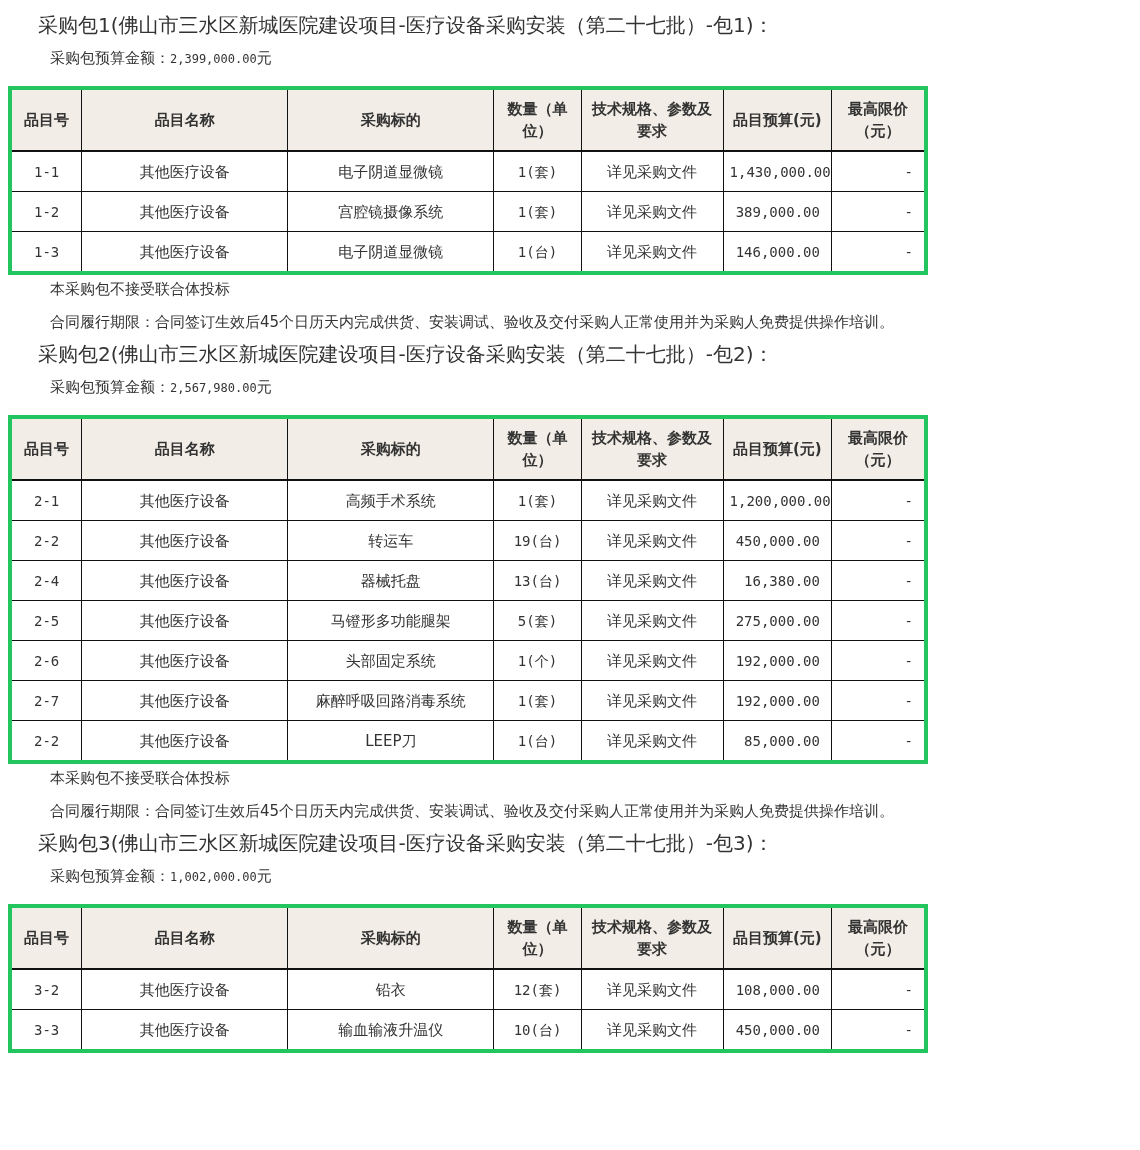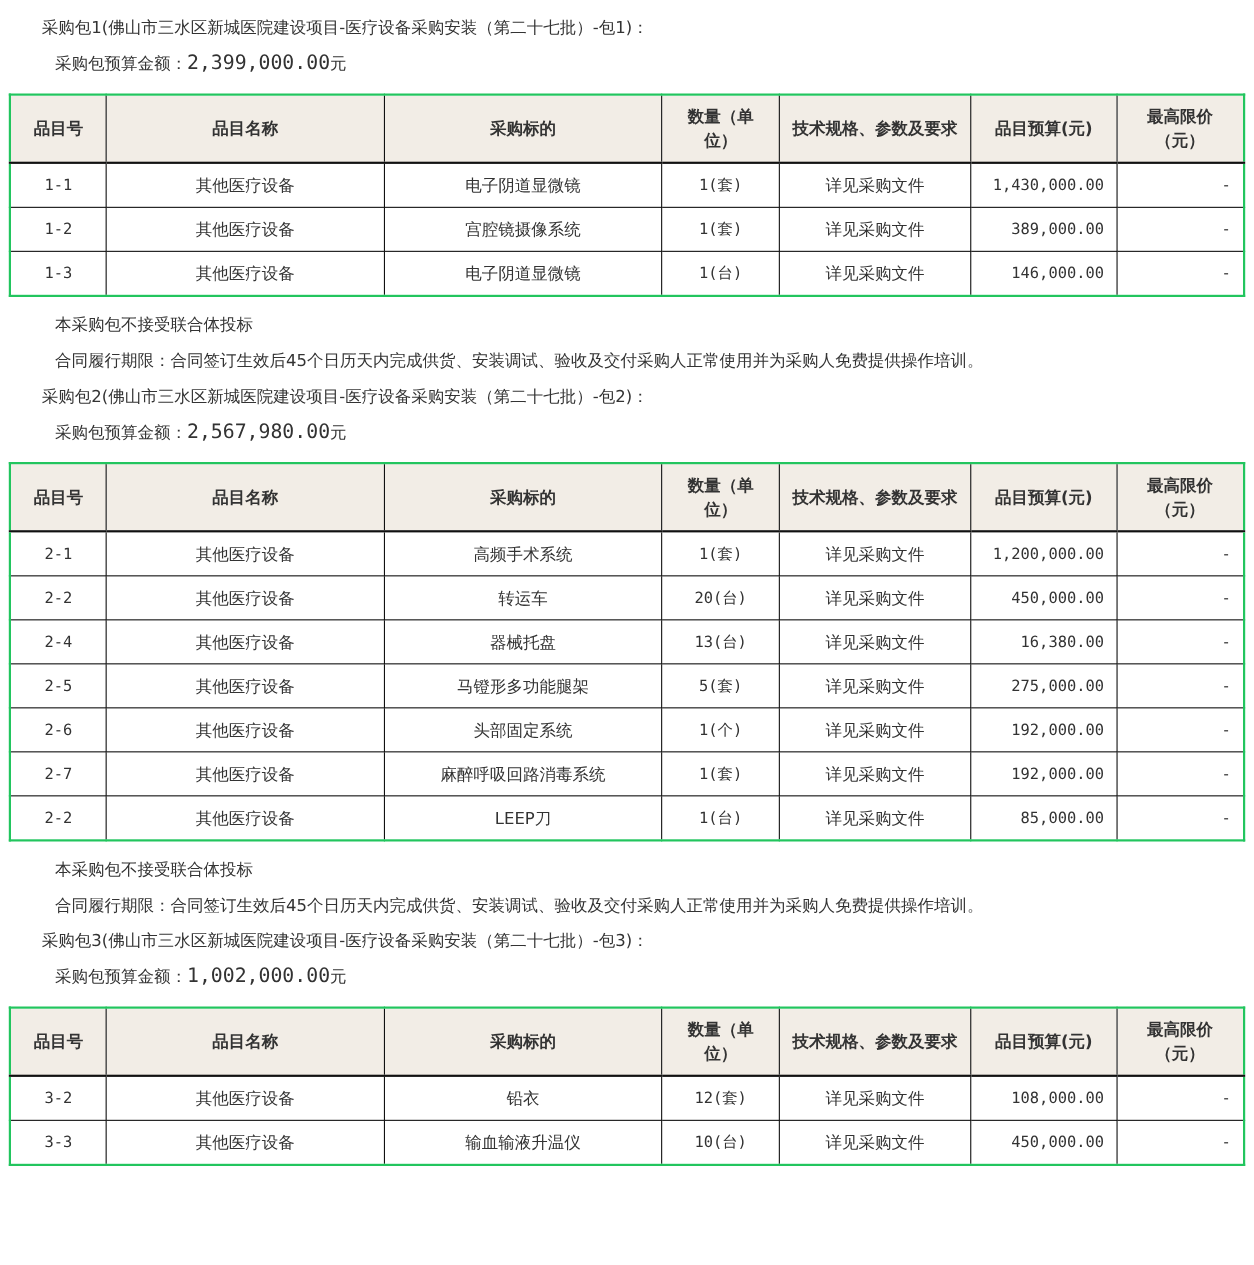--- a/index.html
+++ b/index.html
@@ -10,39 +10,39 @@
     font-family: "DejaVu Sans", sans-serif;
     color: #333333;
   }
   .doc {
     width: 1140px;
     padding-top: 4px;
   }
   p { margin: 0; }
   .pkg-title {
     padding: 10px 10px 0 38px;
-    font-size: 15px;
+    font-size: 20px;
     line-height: 22px;
   }
   .pkg-budget {
     padding: 11px 10px 0 50px;
     font-size: 15px;
     line-height: 22px;
   }
   .num {
     font-family: "DejaVu Sans Mono", monospace;
-    font-size: 18px;
+    font-size: 12px;
     margin-top: 16px;
   }
   table {
     border-collapse: collapse;
     table-layout: fixed;
-    width: 1124px;
+    width: 920px;
     margin: 16px 20px 0 8px;
-    border: 2px solid #22c55e;
+    border: 4px solid #22c55e;
   }
   th, td {
     border: 1px solid #111111;
     overflow: hidden;
     font-size: 15px;
   }
   th {
     background: #f2ede6;
     font-weight: bold;
     height: 56px;
@@ -63,21 +63,21 @@
   }
   td.c5, td.c6 {
     text-align: right;
     padding-right: 11px;
   }
   .note {
     padding: 0 10px 0 50px;
     font-size: 15px;
     line-height: 22px;
   }
-  .note-first { padding-top: 14px; }
+  .note-first { padding-top: 3px; }
   .note-second { padding-top: 11px; }
   
   col.w0 { width: 7.83%; }
   col.w1 { width: 22.5%; }
   col.w2 { width: 22.5%; }
   col.w3 { width: 9.52%; }
   col.w4 { width: 15.5%; }
   col.w5 { width: 11.83%; }
   col.w6 { width: 10.32%; }
 </style>
@@ -175,21 +175,21 @@
             <td class="c2">高频手术系统</td>
             <td class="c3">1(套)</td>
             <td class="c4">详见采购文件</td>
             <td class="c5">1,200,000.00</td>
             <td class="c6">-</td>
           </tr>
           <tr>
             <td class="c0">2-2</td>
             <td class="c1">其他医疗设备</td>
             <td class="c2">转运车</td>
-            <td class="c3">20(台)</td>
+            <td class="c3">19(台)</td>
             <td class="c4">详见采购文件</td>
             <td class="c5">450,000.00</td>
             <td class="c6">-</td>
           </tr>
           <tr>
             <td class="c0">2-4</td>
             <td class="c1">其他医疗设备</td>
             <td class="c2">器械托盘</td>
             <td class="c3">13(台)</td>
             <td class="c4">详见采购文件</td>

